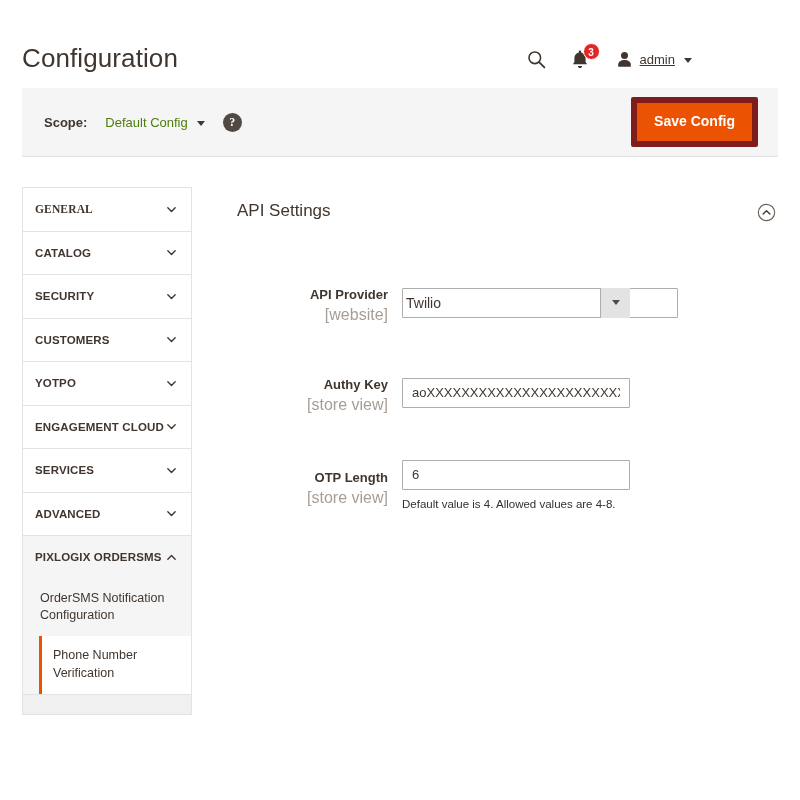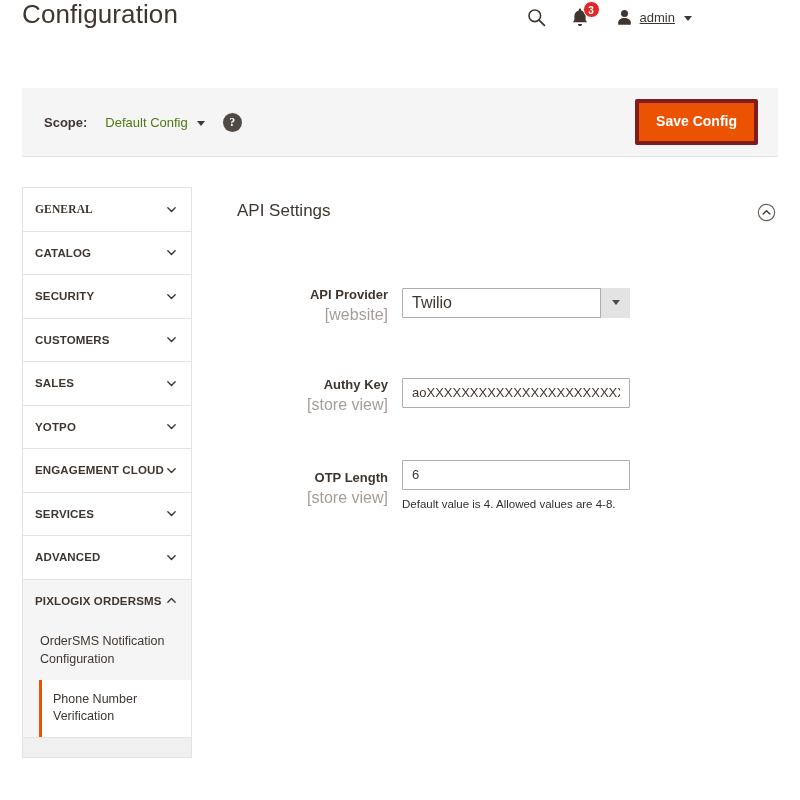--- a/index.html
+++ b/index.html
@@ -7,22 +7,22 @@
     margin: 0; padding: 0;
     width: 800px; height: 800px;
     background: #ffffff;
     font-family: "Liberation Sans", sans-serif;
     -webkit-font-smoothing: antialiased;
   }
   .page { position: relative; width: 800px; height: 800px; overflow: hidden; background:#fff; }
 
   
   .page-header {
-    position: absolute; left: 0; top: 0; width: 720px; height: 96px;
-    display: flex; align-items: flex-start; justify-content: space-between;
+    position: absolute; left: 0; top: 13px; width: 720px; height: 96px;
+    display: flex; align-items: center; justify-content: space-between;
     padding: 0 24px 0 22px;
   }
   .page-title {
     font-size: 26px; font-weight: 400; color: #41362f;
     letter-spacing: 0.1px; line-height: 1.1; margin: 0;
     padding-bottom: 6px;
   }
   .header-tools { display: flex; align-items: center; gap: 0; padding-bottom: 4px; }
 
   .tool-btn {
@@ -65,21 +65,21 @@
   }
   .help-badge {
     width: 19px; height: 19px; border-radius: 50%; background: #514943;
     color: #fff; font-size: 12px; font-weight: 700; line-height: 19px;
     text-align: center; margin-left: 18px; cursor: pointer;
     font-family: "Liberation Serif", serif;
   }
   .save-config-btn {
     margin-left: auto;
     background: #eb5202; color: #ffffff;
-    border: 4px solid #7f1d1d; border-radius: 2px;
+    border: 6px solid #7f1d1d; border-radius: 2px;
     font-size: 14px; font-weight: 700; font-family: "Liberation Sans", sans-serif;
     padding: 10px 17px 11px; cursor: pointer; line-height: 1.15;
   }
 
   
   .content-wrap { position: absolute; left: 22px; top: 187px; width: 756px; }
 
   
   .sidebar { position: absolute; left: 0; top: 0; width: 170px; }
   .nav-section { border: 1px solid #e3e3e3; border-top: none; background: #ffffff; }
@@ -127,22 +127,22 @@
   .field-ctrl-col { flex: 1; }
 
   .txt-input {
     width: 228px; height: 30px; border: 1px solid #adadad; background: #fff;
     font-size: 13px; color: #41362f; padding: 0 9px;
     font-family: "Liberation Sans", sans-serif; border-radius: 1px;
     display: block;
   }
   .select-wrap { position: relative; width: 228px; height: 30px; }
   .select-face {
-    width: 228px; height: 30px; border: 1px solid #adadad; background: #fff;
-    font-size: 16px; color: #41362f; line-height: 28px; padding: 0 9px;
+    width: 276px; height: 30px; border: 1px solid #adadad; background: #fff;
+    font-size: 14px; color: #41362f; line-height: 28px; padding: 0 3px;
     border-radius: 1px;
   }
   .select-arrow {
     position: absolute; right: 0; top: 0; width: 30px; height: 30px;
     background: #e3e3e3; border-left: 1px solid #adadad;
     display: flex; align-items: center; justify-content: center; cursor: pointer;
   }
   .select-arrow i {
     width: 0; height: 0; border-left: 4.5px solid transparent;
     border-right: 4.5px solid transparent; border-top: 5.5px solid #514943;
@@ -236,28 +236,20 @@
 
       <div class="nav-section">
         <div class="nav-head">
           <span class="nav-head-label">CUSTOMERS</span>
           <svg class="chev" viewBox="0 0 12 12">
               <path d="M2 4.2l4 4 4-4" fill="none" stroke="#41362f" stroke-width="1.5" stroke-linecap="round" stroke-linejoin="round"></path>
             </svg>
         </div>
       </div>
 
-      <div class="nav-section">
-        <div class="nav-head">
-          <span class="nav-head-label">SALES</span>
-          <svg class="chev" viewBox="0 0 12 12">
-              <path d="M2 4.2l4 4 4-4" fill="none" stroke="#41362f" stroke-width="1.5" stroke-linecap="round" stroke-linejoin="round"></path>
-            </svg>
-        </div>
-      </div>
 
       <div class="nav-section">
         <div class="nav-head">
           <span class="nav-head-label">YOTPO</span>
           <svg class="chev" viewBox="0 0 12 12">
               <path d="M2 4.2l4 4 4-4" fill="none" stroke="#41362f" stroke-width="1.5" stroke-linecap="round" stroke-linejoin="round"></path>
             </svg>
         </div>
       </div>
 

